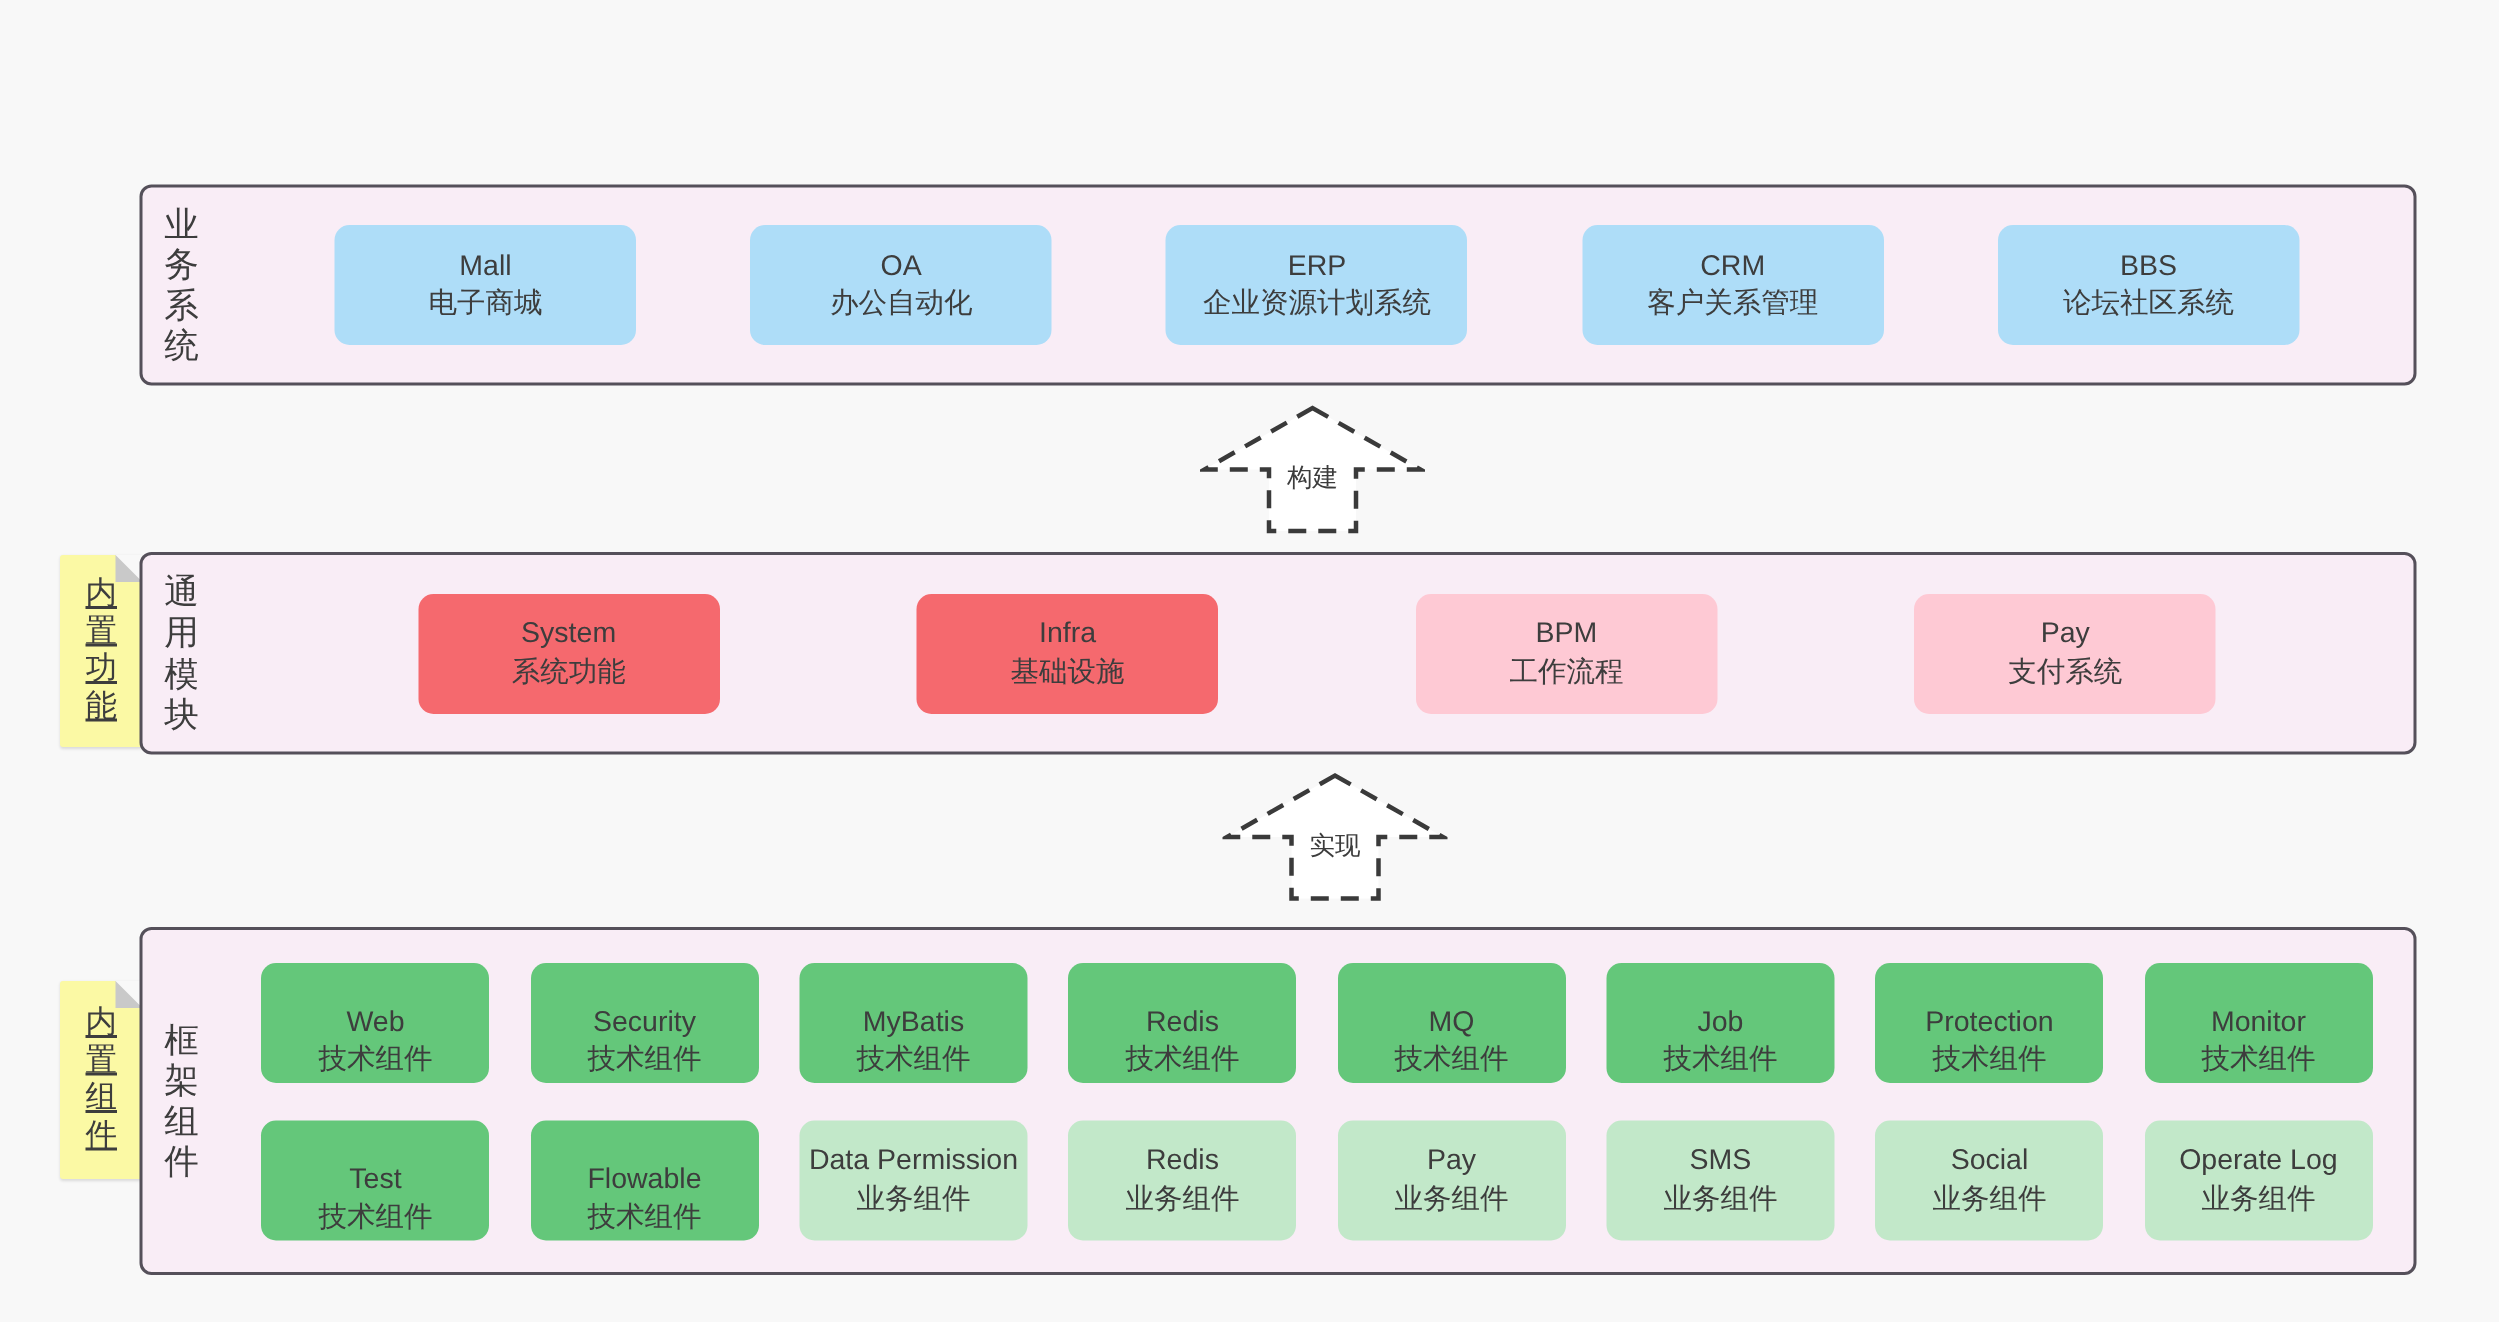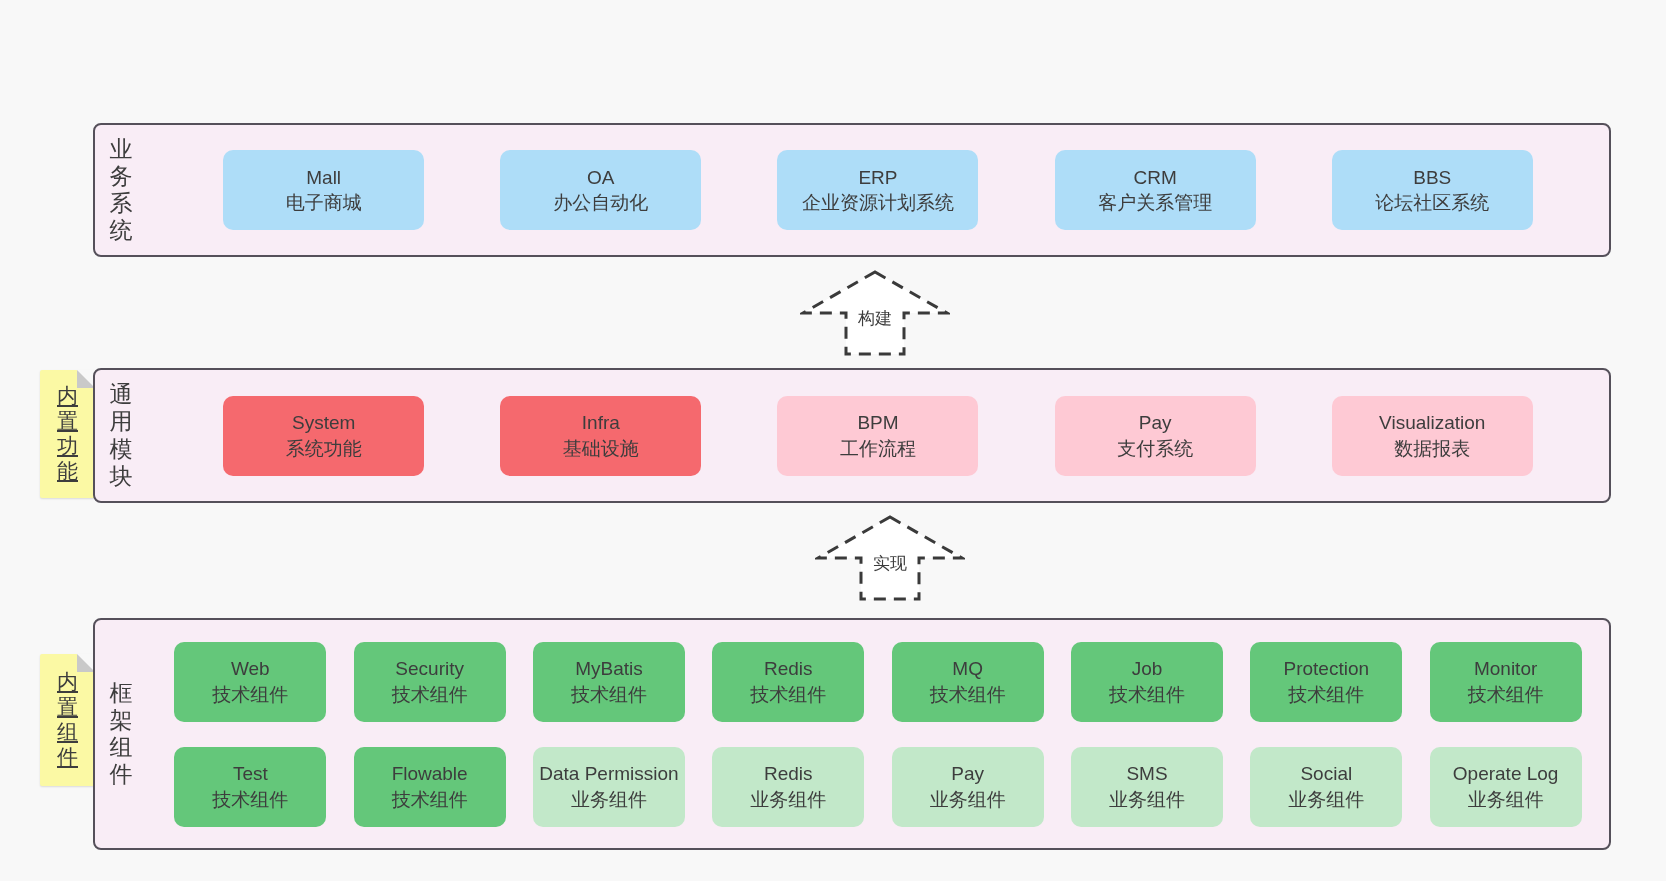--- a/index.html
+++ b/index.html
@@ -56,21 +56,21 @@
     align-items:center;
     text-align:center;
     font-size:19px;
     line-height:1.32;
     padding:2px 4px;
   }
   .box.small { width:152px; }
   .blue   { background:#aeddf8; }
   .red    { background:#f5696e; }
   .pink   { background:#fec9d4; }
-  .gdark  { background:#64c77a; }
+  .gdark  { background:#64c77a;justify-content:flex-end; }
   .glight { background:#c2e8c9; }
 
   
   .arrow { position:absolute; width:150px; height:88px; }
   #arrow-build     { left:800px; top:269px; }
   #arrow-implement { left:815px; top:514px; }
   .arrow svg { display:block; }
   .arrow .alabel {
     position:absolute;
     left:50%;
@@ -165,24 +165,20 @@
       <div>基础设施</div>
     </div>
     <div class="box pink">
       <div>BPM</div>
       <div>工作流程</div>
     </div>
     <div class="box pink">
       <div>Pay</div>
       <div>支付系统</div>
     </div>
-    <div class="box pink">
-      <div>Visualization</div>
-      <div>数据报表</div>
-    </div>
   </div>
 </div>
 
 <div class="arrow" id="arrow-implement">
   <svg width="150" height="88" viewBox="0 0 150 88">
     <path d="M75 3 L147 44 L104 44 L104 85 L46 85 L46 44 L3 44 Z" fill="#ffffff" stroke="#3a3a3a" stroke-width="3" stroke-dasharray="12 8" stroke-linejoin="miter"></path>
   </svg>
   <span class="alabel">实现</span>
 </div>
 

